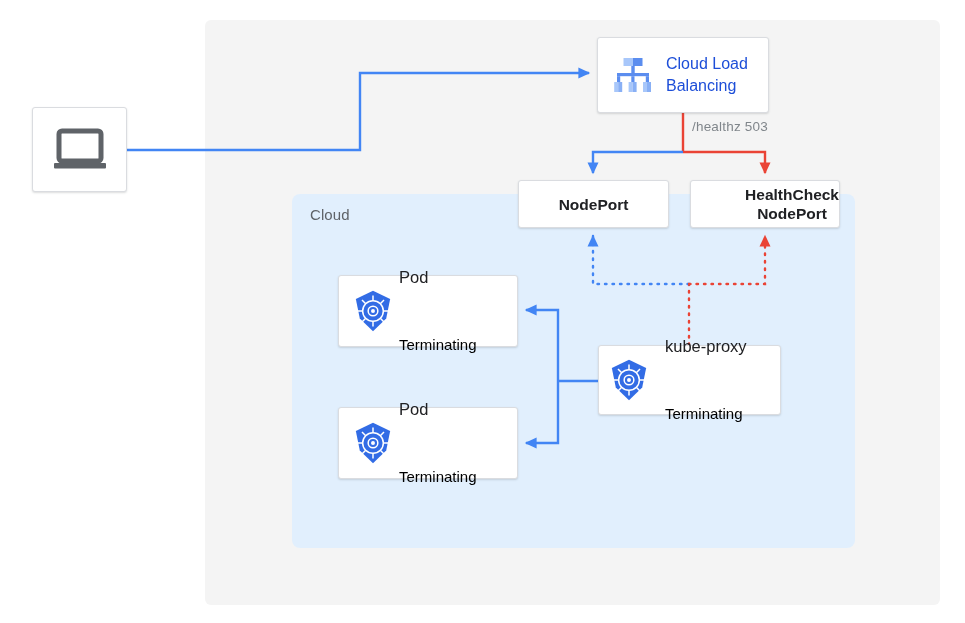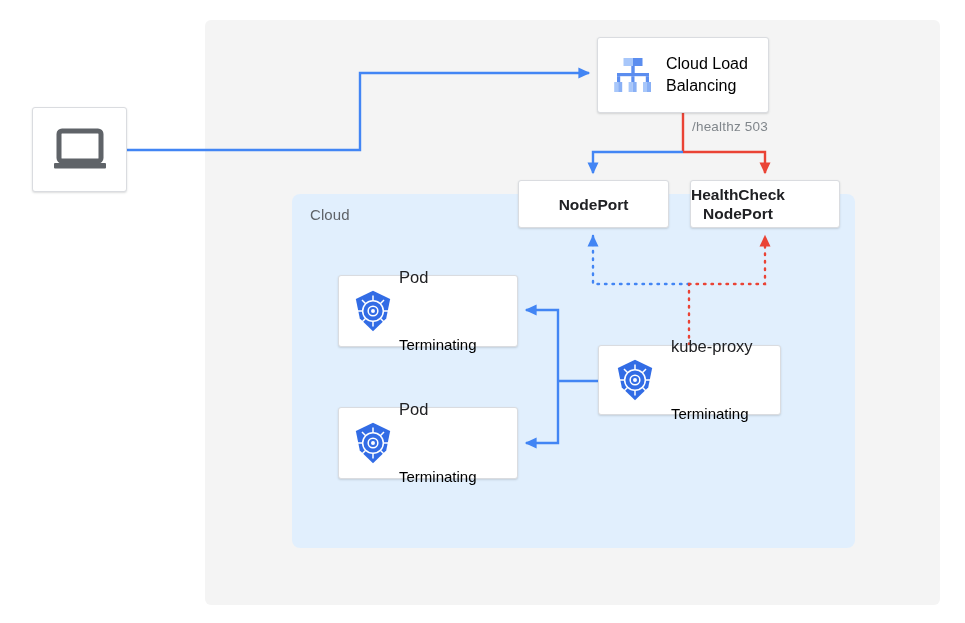--- a/index.html
+++ b/index.html
@@ -71,39 +71,39 @@
   .card-clb {
     left: 597px;
     top: 37px;
     width: 172px;
     height: 76px;
     padding-left: 12px;
     gap: 10px;
   }
   .clb-label {
     font-size: 16px;
-    color: #000000;
+    color: #1d4ed8;
     line-height: 22px;
     white-space: pre-line;
   }
 
   
   .card-nodeport {
     left: 518px;
     top: 180px;
     width: 151px;
     height: 48px;
     justify-content: center;
   }
   .card-hcnodeport {
     left: 690px;
     top: 180px;
     width: 150px;
     height: 48px;
-    justify-content: flex-start;
+    justify-content: flex-end;
   }
   .port-label {
     font-size: 15.5px;
     font-weight: bold;
     color: #202124;
     text-align: center;
     line-height: 19px;
     white-space: pre-line;
   }
 
@@ -117,21 +117,21 @@
   }
   .card-pod-1 { top: 275px; }
   .card-pod-2 { top: 407px; }
 
   
   .card-kubeproxy {
     left: 598px;
     top: 345px;
     width: 183px;
     height: 70px;
-    padding-left: 14px;
+    padding-left: 8px;
     gap: 14px;
   }
 
   .k8s-text { display: flex; flex-direction: column; }
   .k8s-title {
     font-size: 16.5px;
     color: #202124;
     line-height: 21px;
     white-space: nowrap;
   }

